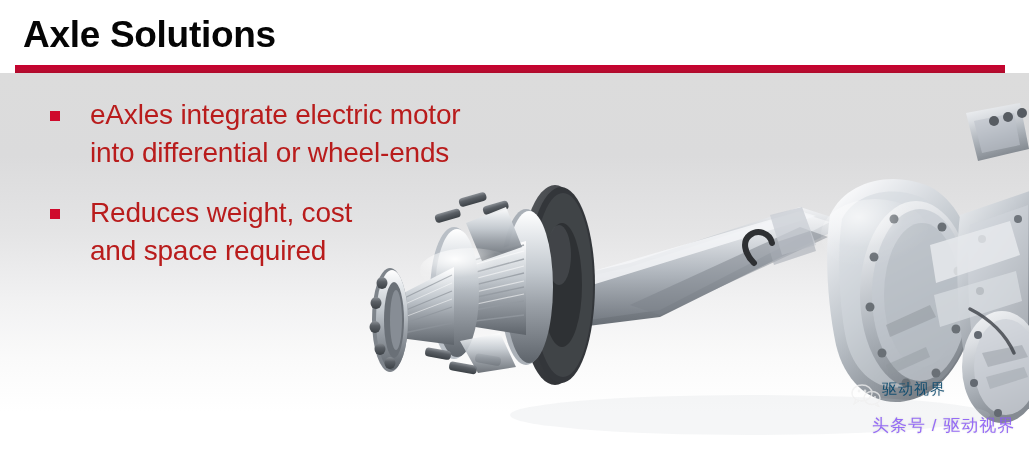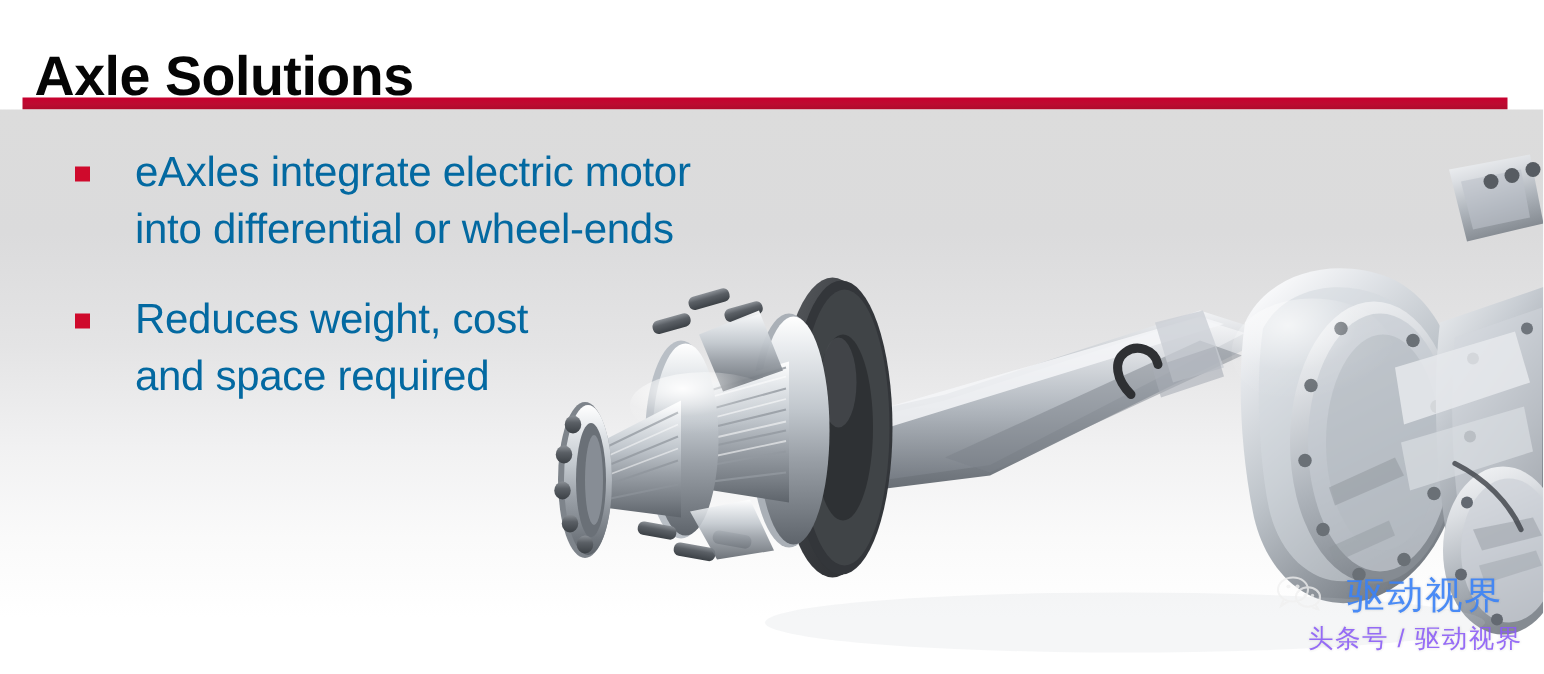--- a/index.html
+++ b/index.html
@@ -14,21 +14,21 @@
     position: relative;
     width: 1029px;
     height: 449px;
     background: #ffffff;
     overflow: hidden;
   }
 
   
   .title-zone {
     position: absolute;
-    left: 0; top: 16px;
+    left: 0; top: 0;
     width: 1029px; height: 66px;
     background: #ffffff;
   }
   .slide-title {
     position: absolute;
     left: 23px; top: 13px;
     font-size: 37px;
     font-weight: bold;
     color: #050505;
     letter-spacing: -0.3px;
@@ -74,21 +74,21 @@
     position: absolute;
     left: 0; top: 15px;
     width: 10px; height: 10px;
     background: #cf0a2c;
   }
   .bullet-text {
     display: block;
     margin-left: 40px;
     font-size: 28px;
     line-height: 38px;
-    color: #0369a1;
+    color: #b91c1c;
     white-space: pre-line;
     letter-spacing: -0.2px;
   }
 
   
   .axle-art {
     position: absolute;
     left: 330px; top: 95px;
     width: 699px; height: 354px;
     overflow: hidden;
@@ -97,23 +97,23 @@
 
   
   .watermark {
     position: absolute;
     left: 850px; top: 378px;
     width: 175px; height: 68px;
     pointer-events: none;
   }
   .wm-main {
     position: absolute;
-    left: 48px; top: 2px;
-    font-size: 25px;
-    color: #3b82f6;
+    left: 32px; top: 2px;
+    font-size: 15px;
+    color: #0c4a6e;
     opacity: 0.92;
     letter-spacing: 1px;
     text-shadow: 0 0 2px rgba(120,120,120,0.35);
     white-space: nowrap;
   }
   .wm-sub {
     position: absolute;
     left: 22px; top: 36px;
     font-size: 17px;
     color: #8b5cf6;

